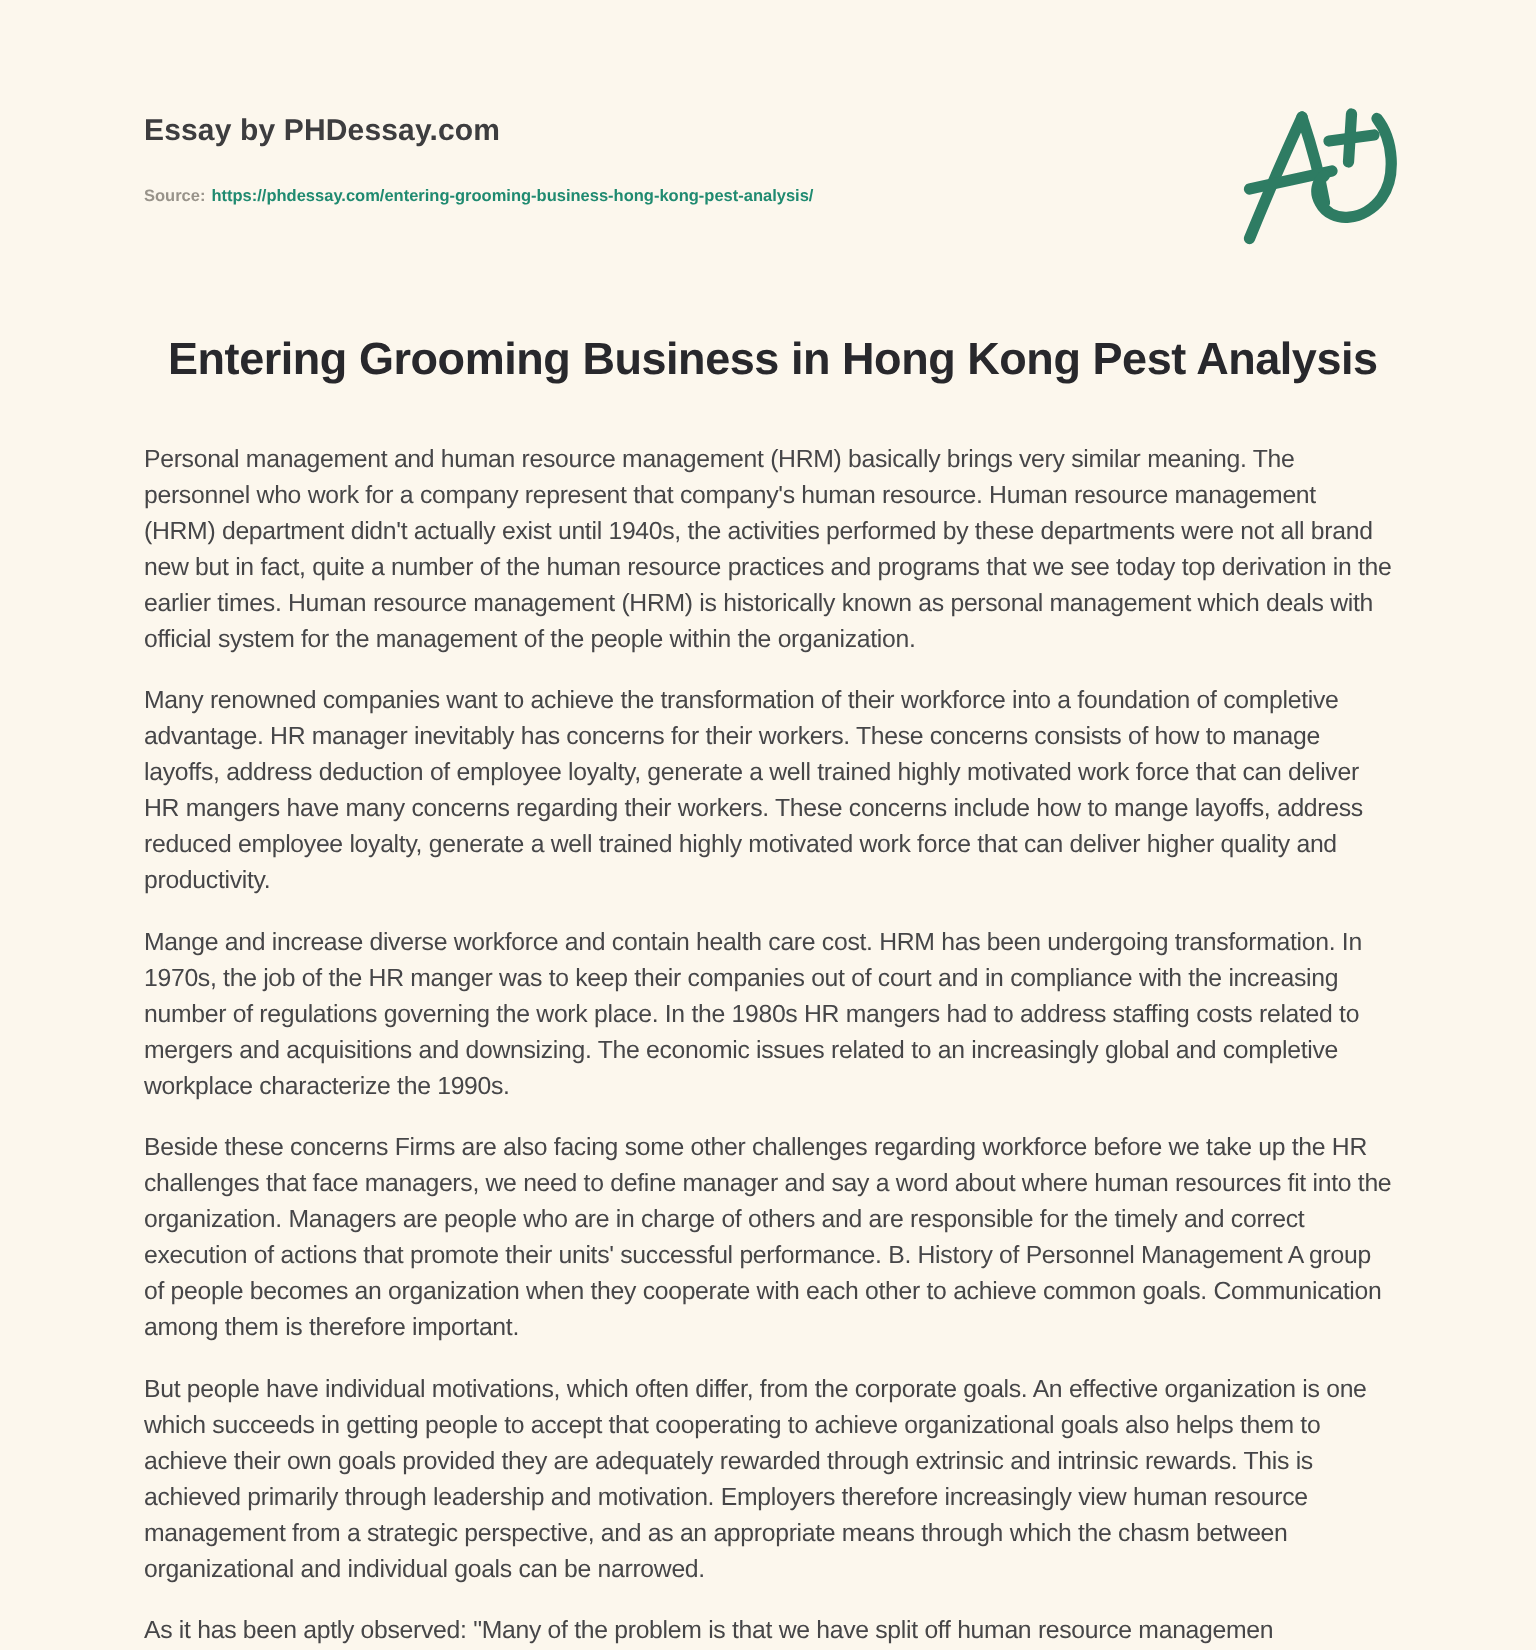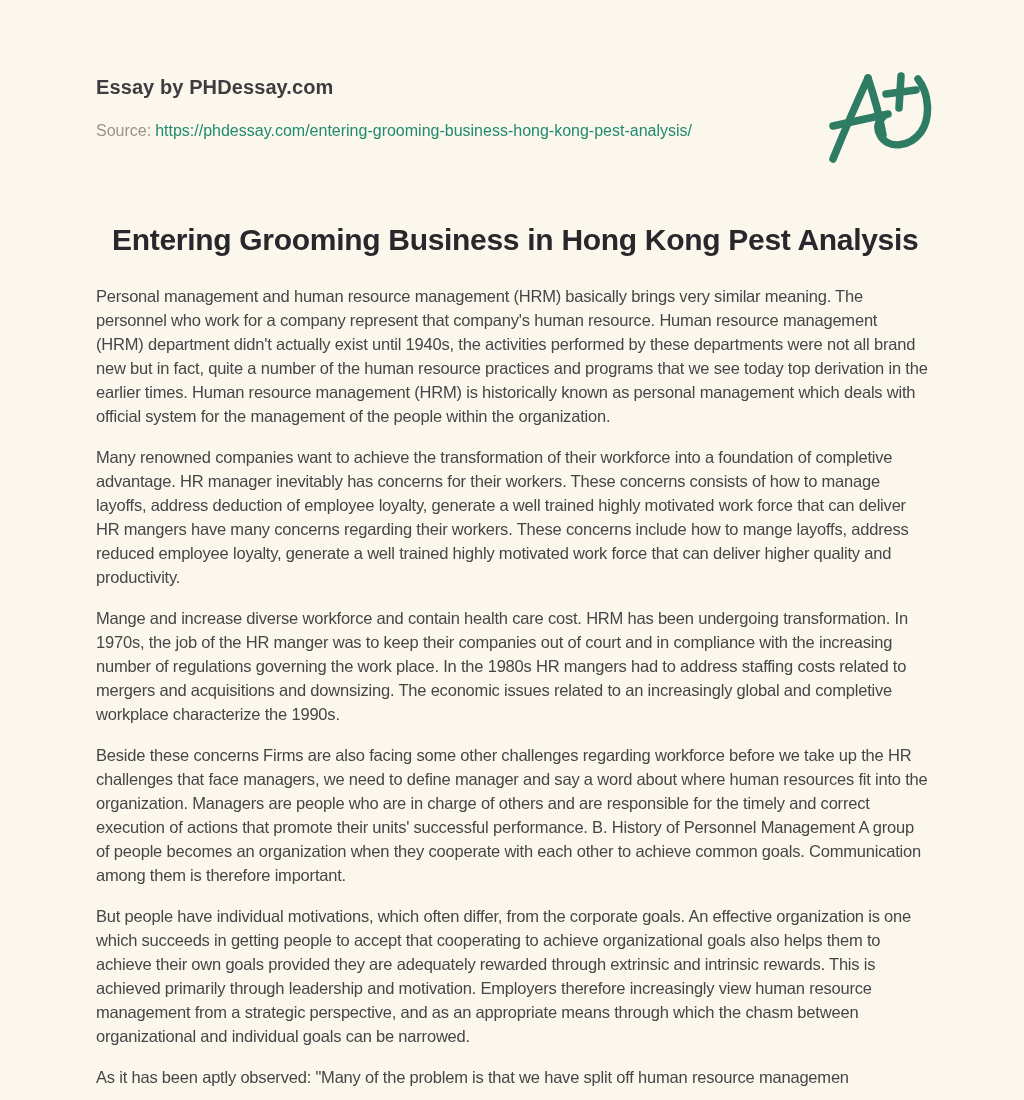--- a/index.html
+++ b/index.html
@@ -23,24 +23,25 @@
   }
   .site-title {
     font-size: 20px;
     font-weight: 700;
     color: #3d3d3f;
     margin: 0 0 20px 0;
     line-height: 26px;
     letter-spacing: 0.1px;
   }
   .source-line {
-    font-size: 16px;
+    font-size: 11px;
     line-height: 22px;
     color: #98938a;
     margin: 0;
+    font-weight: bold;
   }
   .source-link {
     color: var(--accent, #1f8a70);
     text-decoration: none;
     margin-left: 4px;
   }
   .logo {
     position: absolute;
     top: 66px;
     right: 92px;
@@ -56,21 +57,21 @@
     margin: 80px 0 0 16px;
   }
   .article-body p {
     font-size: 16.5px;
     line-height: 24px;
     letter-spacing: -0.2px;
     color: #464648;
     margin: 17px 0 0 0;
   }
   .article-body p:first-child {
-    margin-top: 26px;
+    margin-top: 36px;
   }
 </style>
 </head>
 <body>
 
 <div class="page">
 
   <div class="header">
     <h2 class="site-title">Essay by PHDessay.com</h2>
     <p class="source-line"><span>Source:</span><a class="source-link" href="#">https://phdessay.com/entering-grooming-business-hong-kong-pest-analysis/</a></p>

